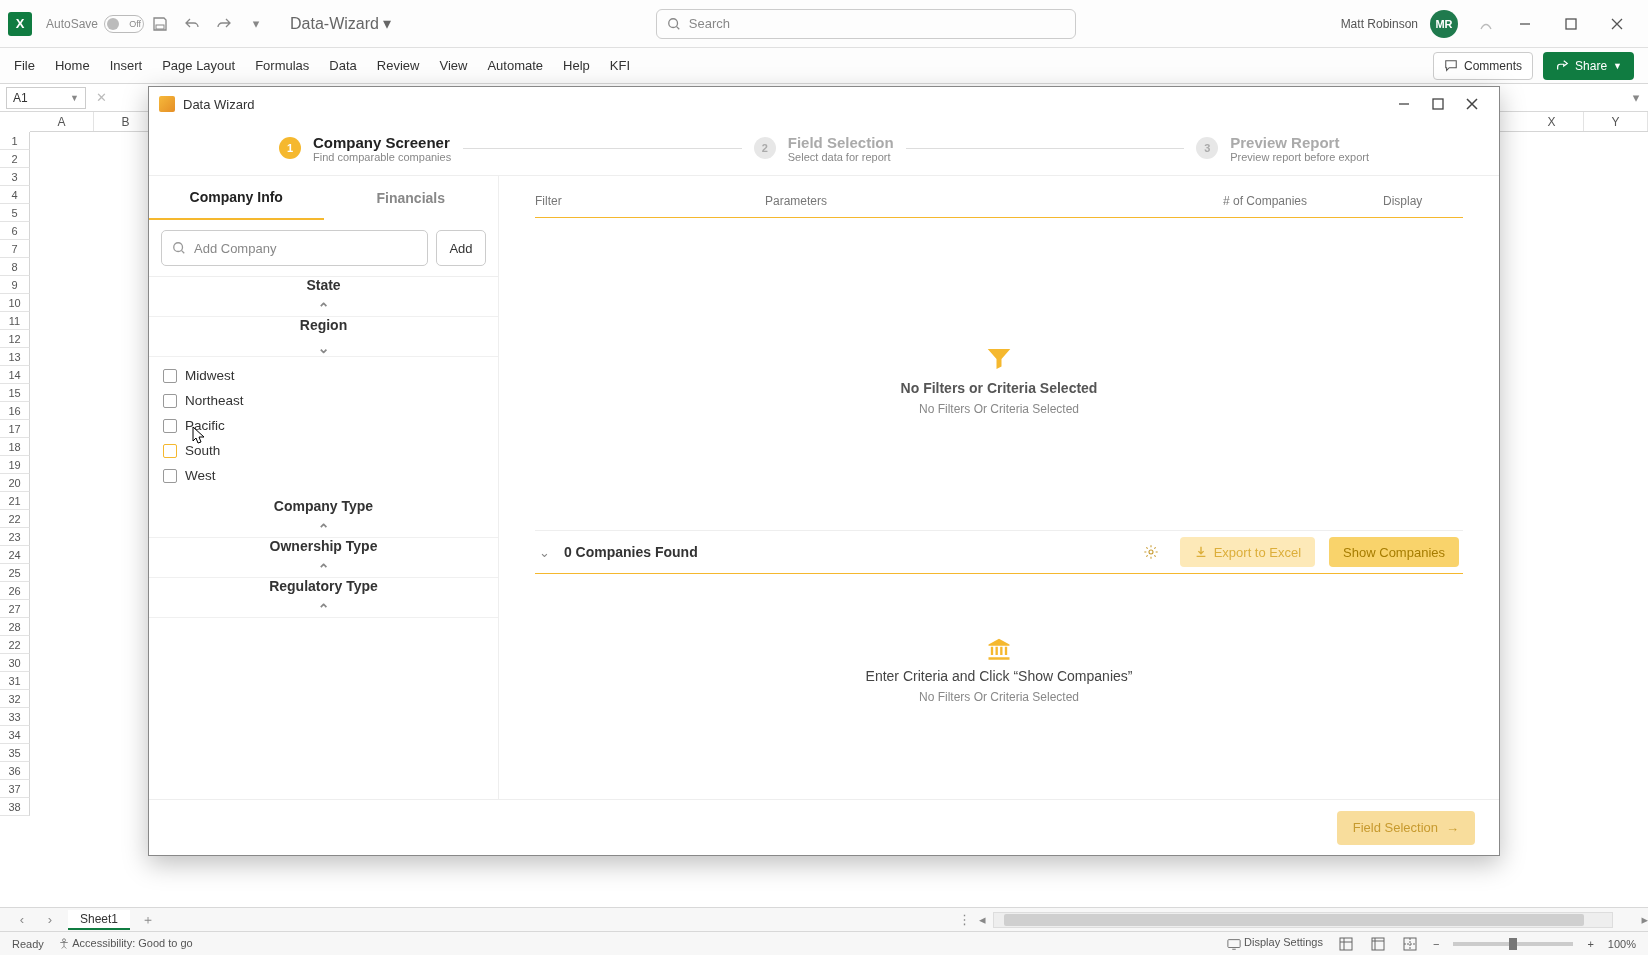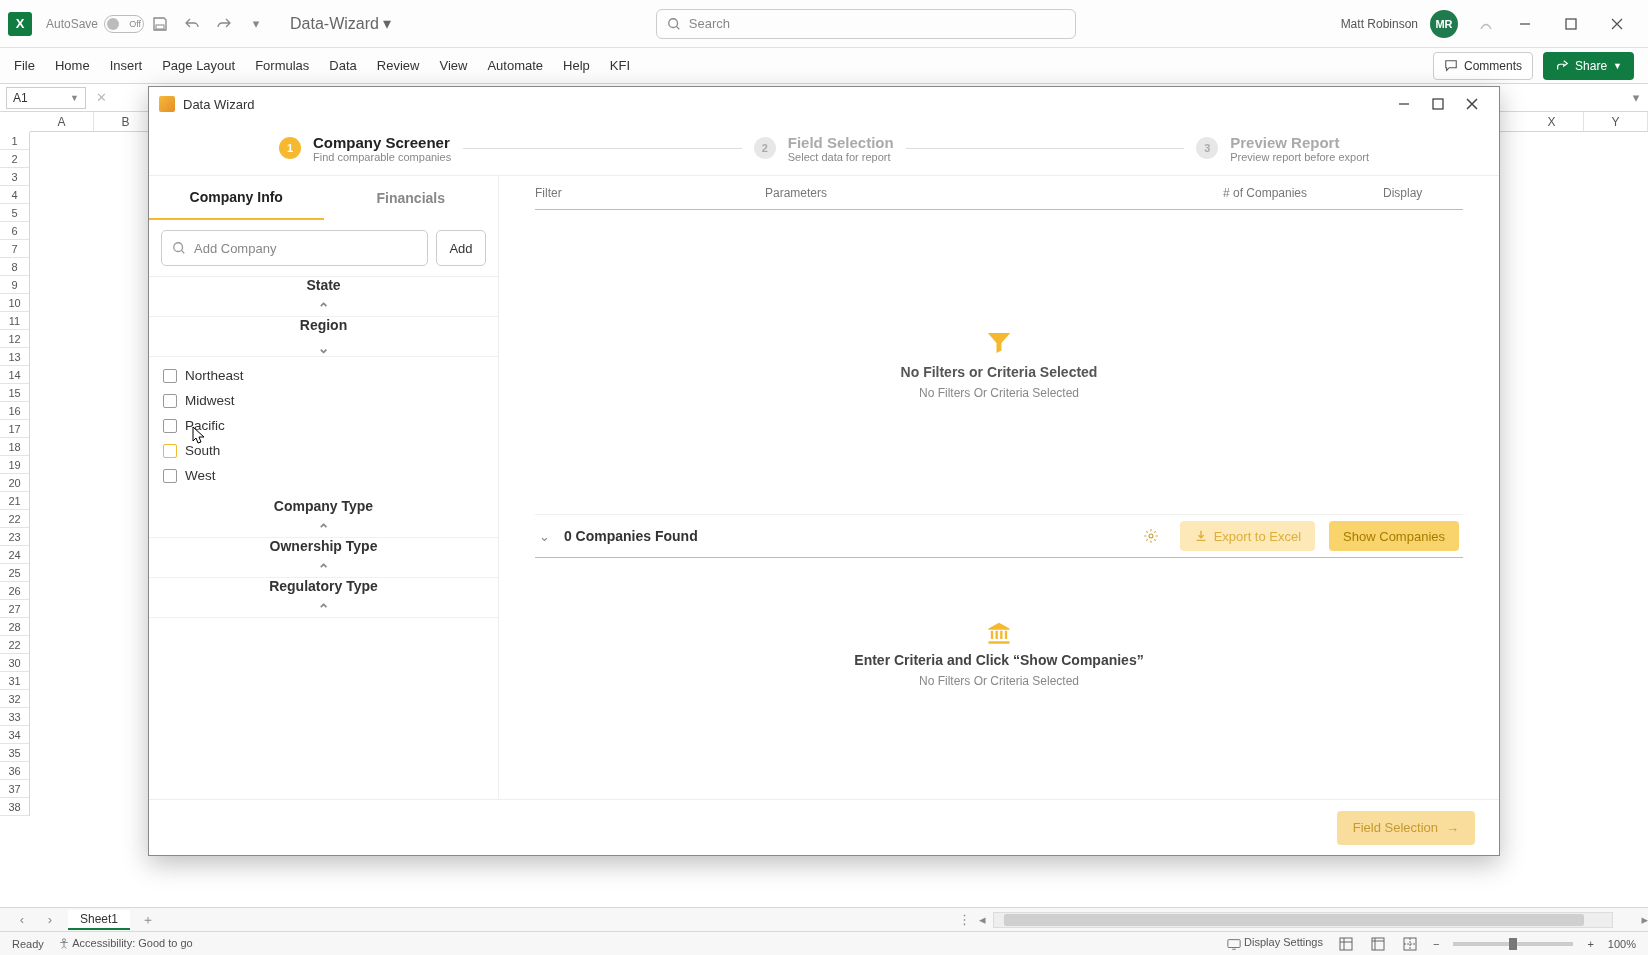--- a/index.html
+++ b/index.html
@@ -84,39 +84,39 @@
 
   .filter-section { }
   .fs-head { height:40px; display:flex; align-items:center; padding:0 14px; font-weight:600; font-size:14px; justify-content:space-between; border-bottom:1px solid #f0f0f0;flex-direction:column;}
   .fs-head .chev { color:#888; }
   .region-items { padding:6px 14px 10px; }
   .check-row { display:flex; align-items:center; gap:8px; height:25px; font-size:13.5px; }
   .check-row .box { width:14px; height:14px; border:1.5px solid #999; border-radius:2px; }
   .check-row.hl .box { border-color:#f5b82e; }
 
   .wiz-right { flex:1; display:flex; flex-direction:column; padding: 0 0px 0 0; }
-  .rt-head2 { height:30px; display:flex; align-items:flex-start; padding:6px 0 0; color:#777; font-size:12px; margin:4px 36px; border-bottom:1px solid #f5b82e;}
+  .rt-head2 { height:30px; display:flex; align-items:flex-start; padding:6px 0 0; color:#777; font-size:12px; margin:12px 36px; border-bottom:1px solid #f5b82e;}
 
   .empty-top { flex:0 0 300px; display:flex; flex-direction:column; align-items:center; justify-content:center; gap:6px;}
   .funnel { width:30px;height:30px; }
   .empty-top .t1{ font-weight:600; color:#555; font-size:14px;}
   .empty-top .t2{ font-size:12px; color:#888;}
 
   .results-bar { height:44px; margin:0 36px; border-top:1px solid #eee; border-bottom:1px solid #f5b82e; display:flex; align-items:center; gap:14px; padding:0 4px;}
   .results-bar .chev{ color:#888;}
   .results-bar .cnt{ font-weight:600; font-size:14px;}
   .results-bar .sp{flex:1;}
   .pill-btn { height:30px; border-radius:4px; display:flex; align-items:center; gap:6px; padding:0 14px; font-size:13px; font-weight:500;}
   .pill-btn.export { background:#fde9b8; color:#dcae3a;}
   .pill-btn.show { background:#f9d36b; color:#a67c00;}
   .pill-btn.gear { width:30px; padding:0; justify-content:center; color:#f5b82e; background:transparent;}
 
   .empty-bottom { flex:1; display:flex; flex-direction:column; align-items:center; justify-content:flex-start; padding-top:60px; gap:6px;}
   .bank-icon{ width:28px;height:28px; }
-  .empty-bottom .t1{ font-weight:700; color:#444; font-size:14px;}
+  .empty-bottom .t1{ font-weight:400; color:#444; font-size:14px;}
   .empty-bottom .t2{ font-size:12px; color:#888;}
 
   .wizard-footer { height:56px; border-top:1px solid #eee; display:flex; align-items:center; justify-content:flex-end; padding:0 24px;}
   .next-btn { background:#f8dd9c; color:#c79a2e; height:34px; border-radius:4px; padding:0 16px; display:flex; align-items:center; gap:8px; font-size:13px; font-weight:500;}
 
   .cursor{ position:absolute; left:192px; top:426px; width:14px; height:20px; pointer-events:none;}
 
   svg { display:block; }
 </style>
 </head>
@@ -402,25 +402,25 @@
           <span>State</span>
           <span class="chev">⌃</span>
         </div>
         <div class="fs-head">
           <span>Region</span>
           <span class="chev">⌄</span>
         </div>
         <div class="region-items">
           <div class="check-row">
               <span class="box"></span>
-              <span>Northeast</span>
+              <span>Midwest</span>
             </div>
           <div class="check-row">
               <span class="box"></span>
-              <span>Midwest</span>
+              <span>Northeast</span>
             </div>
           <div class="check-row">
               <span class="box"></span>
               <span>Pacific</span>
             </div>
           <div class="check-row hl">
               <span class="box"></span>
               <span>South</span>
             </div>
           <div class="check-row">

